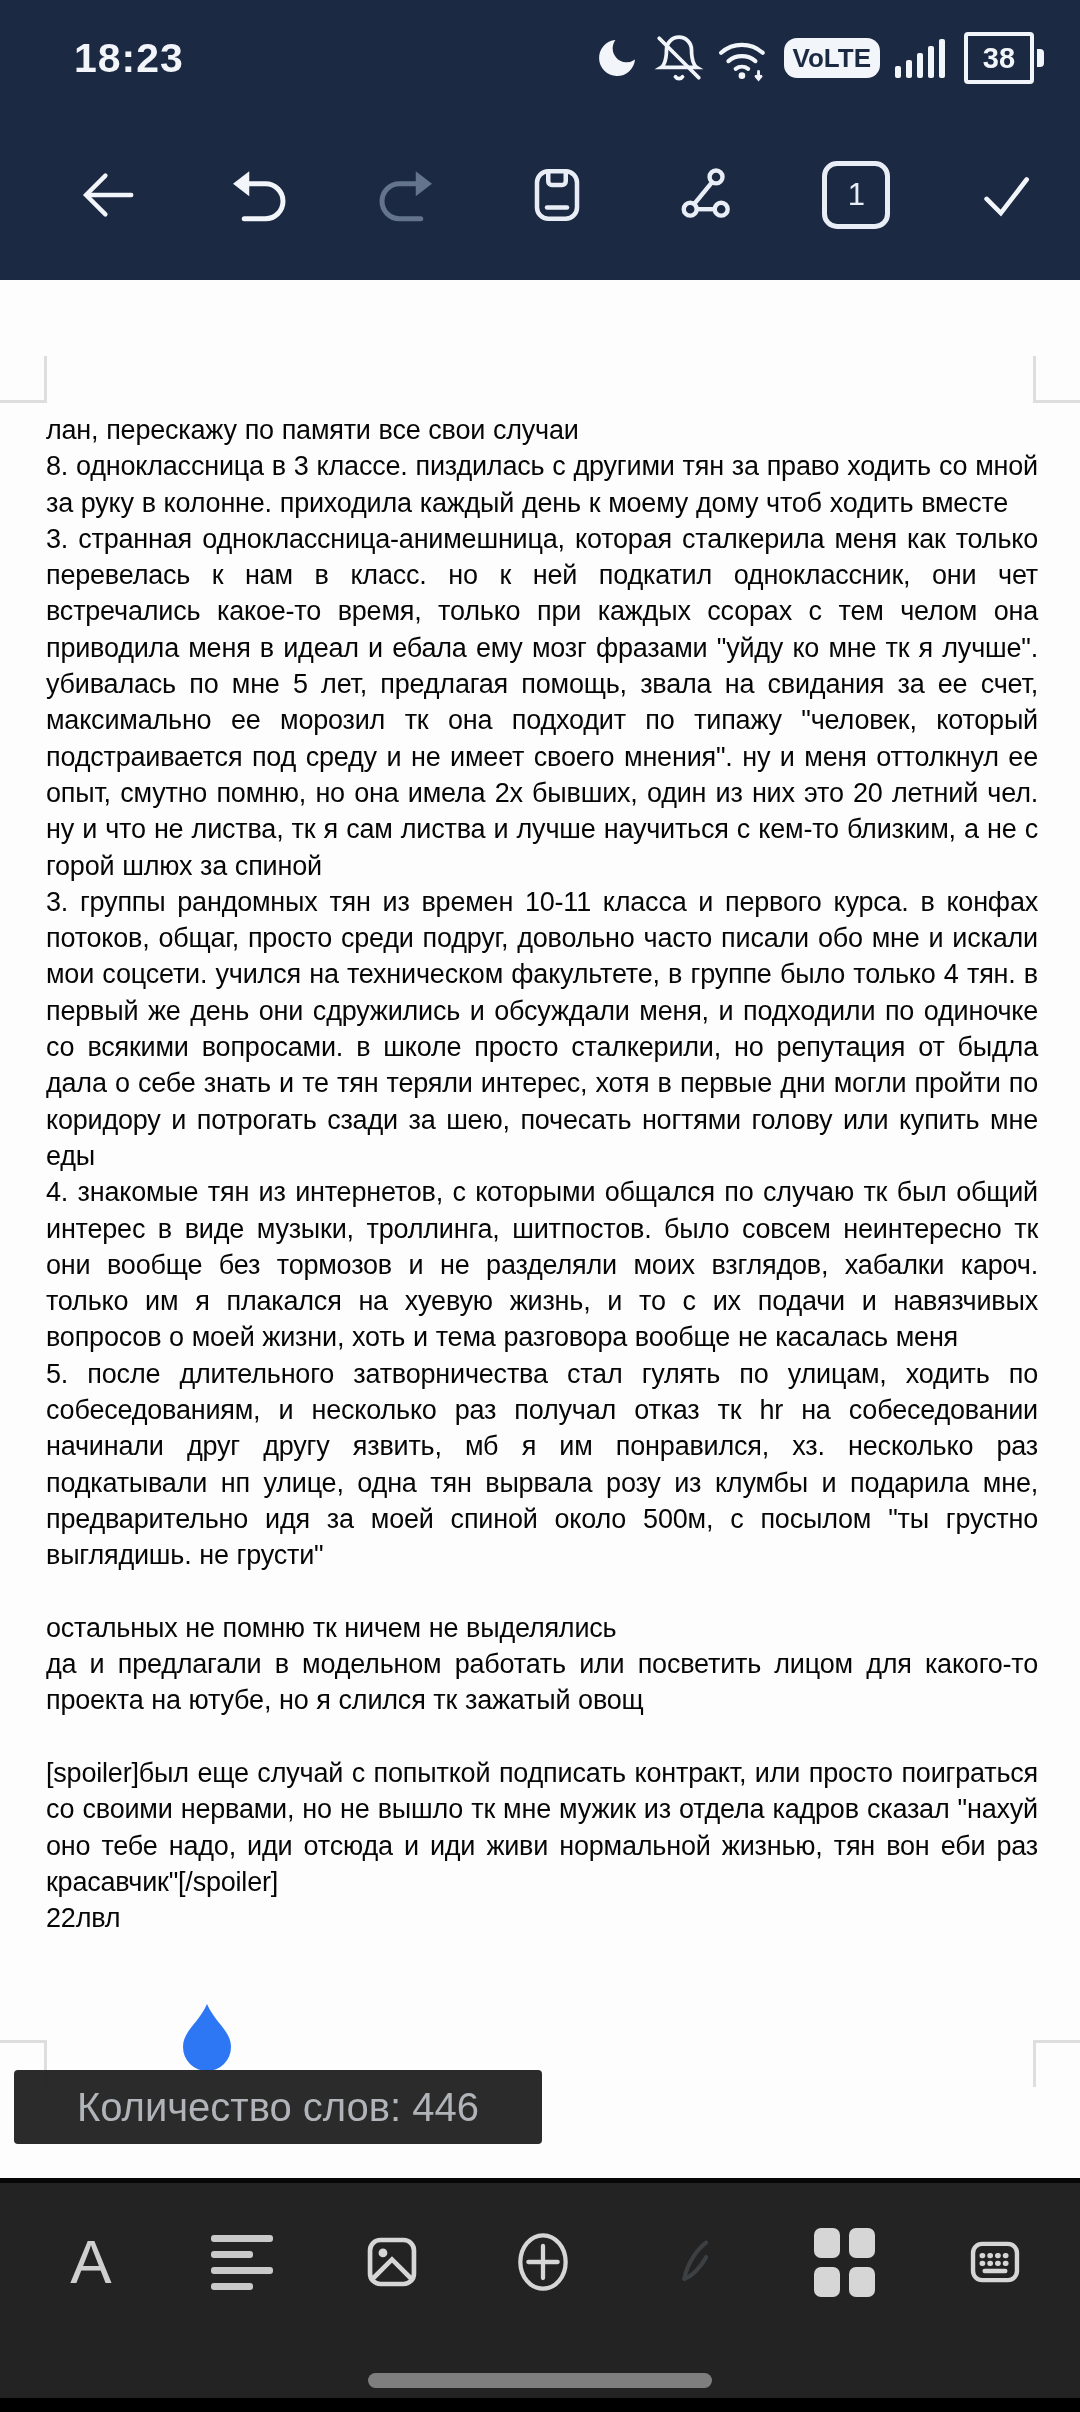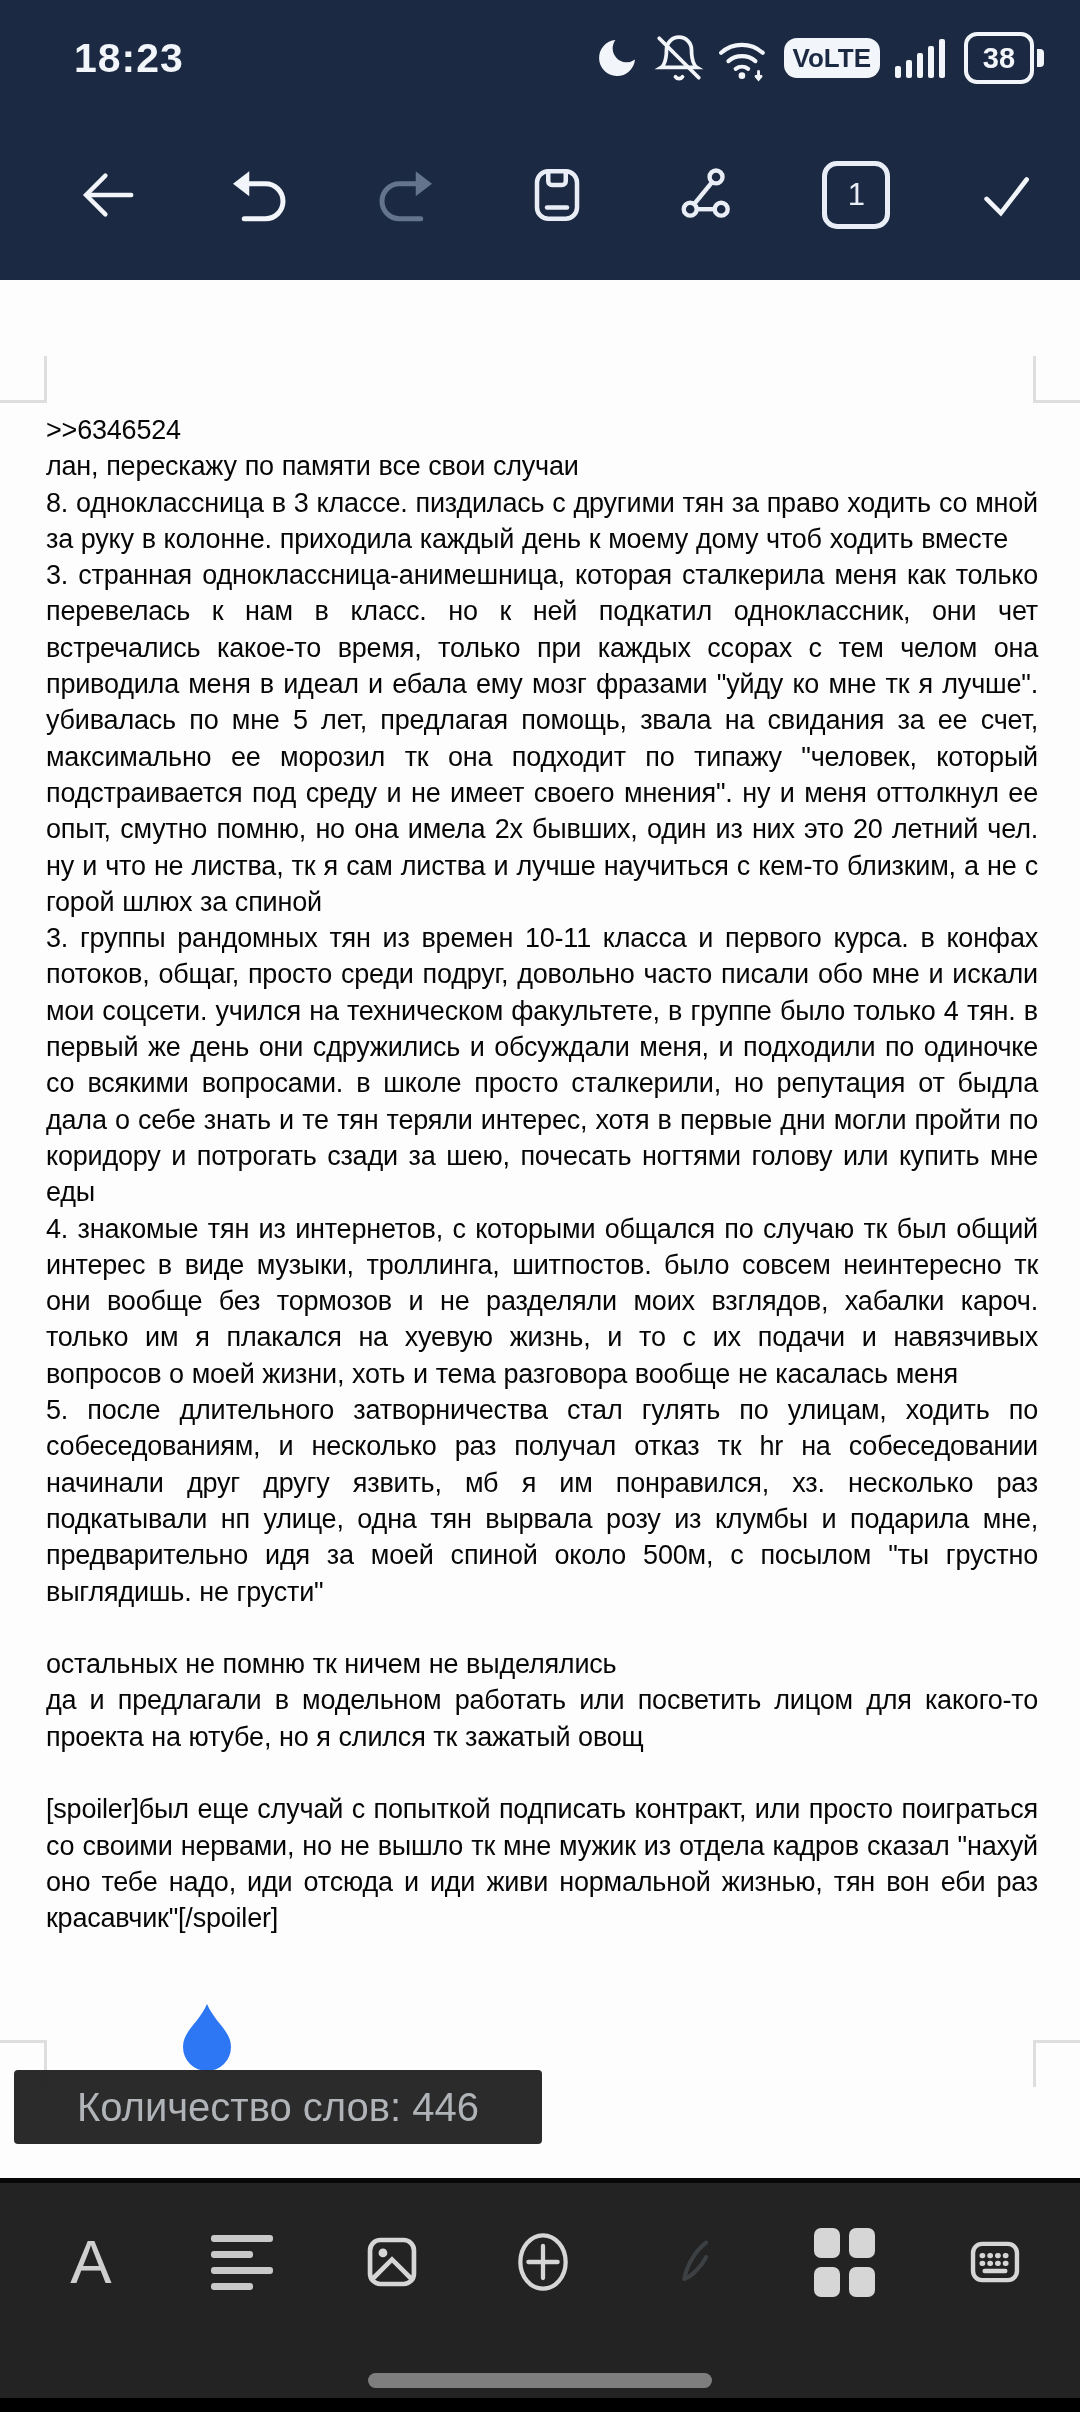--- a/index.html
+++ b/index.html
@@ -9,21 +9,21 @@
   
   .topbar{position:absolute;left:0;top:0;width:1080px;height:280px;background:#1b2942;}
   .status-row{position:absolute;left:0;top:18px;width:1080px;height:80px;
               display:flex;align-items:center;justify-content:space-between;
               padding:0 36px 0 74px;box-sizing:border-box;}
   .time{color:#f2f5f9;font-size:41px;font-weight:700;letter-spacing:1px;}
   .status-icons{display:flex;align-items:center;gap:13px;}
   .volte{background:#f2f5f9;color:#1b2942;font-weight:700;font-size:26px;
          border-radius:13px;padding:7px 9px;line-height:1;}
   .battery{display:flex;align-items:center;}
-  .batt-body{width:62px;height:44px;border:4px solid #f2f5f9;border-radius:13px;
+  .batt-body{width:62px;height:44px;border:4px solid #f2f5f9;border-radius:4px;
              display:flex;align-items:center;justify-content:center;
              color:#f2f5f9;font-size:29px;font-weight:700;}
   .batt-nub{width:7px;height:18px;background:#f2f5f9;border-radius:0 4px 4px 0;margin-left:3px;}
   .tool-row{position:absolute;left:0;top:120px;width:1080px;height:150px;
             display:flex;align-items:center;justify-content:space-between;
             padding:0 40px 0 74px;box-sizing:border-box;}
   .tbtn{width:68px;height:68px;display:flex;align-items:center;justify-content:center;}
   .page-badge{width:58px;height:58px;border:5px solid #e9eef6;border-radius:15px;
               color:#e9eef6;font-size:31px;display:flex;align-items:center;justify-content:center;}
 
@@ -160,32 +160,32 @@
     </div>
   </div>
 
   <div class="page"></div>
   <div class="corner c-tl"></div>
   <div class="corner c-tr"></div>
   <div class="corner c-bl"></div>
   <div class="corner c-br"></div>
 
   <div class="doc-text">
-      <p>&gt;&gt;6346524</p>
       <p>лан, перескажу по памяти все свои случаи</p>
       <p>8. одноклассница в 3 классе. пиздилась с другими тян за право ходить со мной за руку в колонне. приходила каждый день к моему дому чтоб ходить вместе</p>
       <p>3. странная одноклассница-анимешница, которая сталкерила меня как только перевелась к нам в класс. но к ней подкатил одноклассник, они чет встречались какое-то время, только при каждых ссорах с тем челом она приводила меня в идеал и ебала ему мозг фразами "уйду ко мне тк я лучше". убивалась по мне 5 лет, предлагая помощь, звала на свидания за ее счет, максимально ее морозил тк она подходит по типажу "человек, который подстраивается под среду и не имеет своего мнения". ну и меня оттолкнул ее опыт, смутно помню, но она имела 2х бывших, один из них это 20 летний чел. ну и что не листва, тк я сам листва и лучше научиться с кем-то близким, а не с горой шлюх за спиной</p>
       <p>3. группы рандомных тян из времен 10-11 класса и первого курса. в конфах потоков, общаг, просто среди подруг, довольно часто писали обо мне и искали мои соцсети. учился на техническом факультете, в группе было только 4 тян. в первый же день они сдружились и обсуждали меня, и подходили по одиночке со всякими вопросами. в школе просто сталкерили, но репутация от быдла дала о себе знать и те тян теряли интерес, хотя в первые дни могли пройти по коридору и потрогать сзади за шею, почесать ногтями голову или купить мне еды</p>
       <p>4. знакомые тян из интернетов, с которыми общался по случаю тк был общий интерес в виде музыки, троллинга, шитпостов. было совсем неинтересно тк они вообще без тормозов и не разделяли моих взглядов, хабалки кароч. только им я плакался на хуевую жизнь, и то с их подачи и навязчивых вопросов о моей жизни, хоть и тема разговора вообще не касалась меня</p>
       <p>5. после длительного затворничества стал гулять по улицам, ходить по собеседованиям, и несколько раз получал отказ тк hr на собеседовании начинали друг другу язвить, мб я им понравился, хз. несколько раз подкатывали нп улице, одна тян вырвала розу из клумбы и подарила мне, предварительно идя за моей спиной около 500м, с посылом "ты грустно выглядишь. не грусти"</p>
       <p class="blank"></p>
       <p>остальных не помню тк ничем не выделялись</p>
       <p>да и предлагали в модельном работать или посветить лицом для какого-то проекта на ютубе, но я слился тк зажатый овощ</p>
       <p class="blank"></p>
       <p>[spoiler]был еще случай с попыткой подписать контракт, или просто поиграться со своими нервами, но не вышло тк мне мужик из отдела кадров сказал "нахуй оно тебе надо, иди отсюда и иди живи нормальной жизнью, тян вон еби раз красавчик"[/spoiler]</p>
+      <p>22лвл</p>
     </div>
 
   <div class="handle">
     <svg width="62" height="68" viewBox="0 0 62 68">
       <path d="M31 0C22 20 7 27 7 43a24 24 0 0 0 48 0C55 27 40 20 31 0Z" fill="#2e77f4"></path>
     </svg>
   </div>
 
   <div class="toast">
     <span>Количество слов: 446</span>

